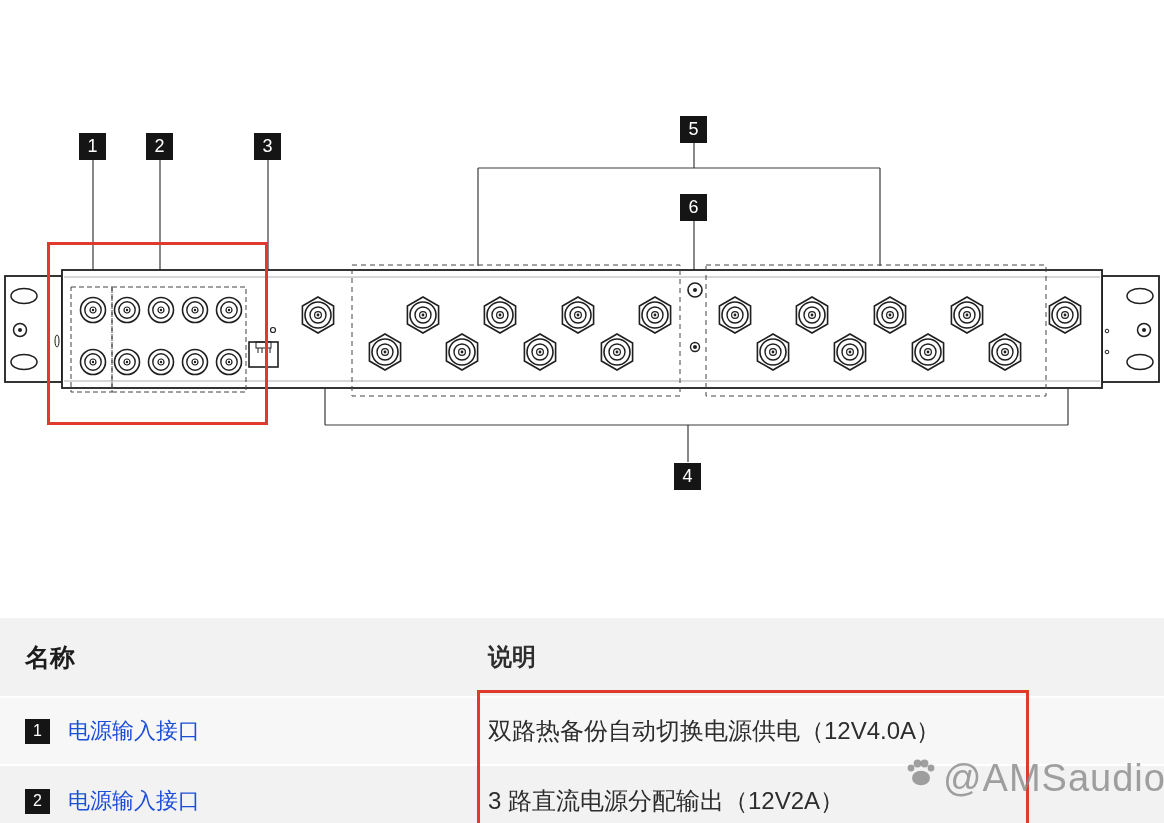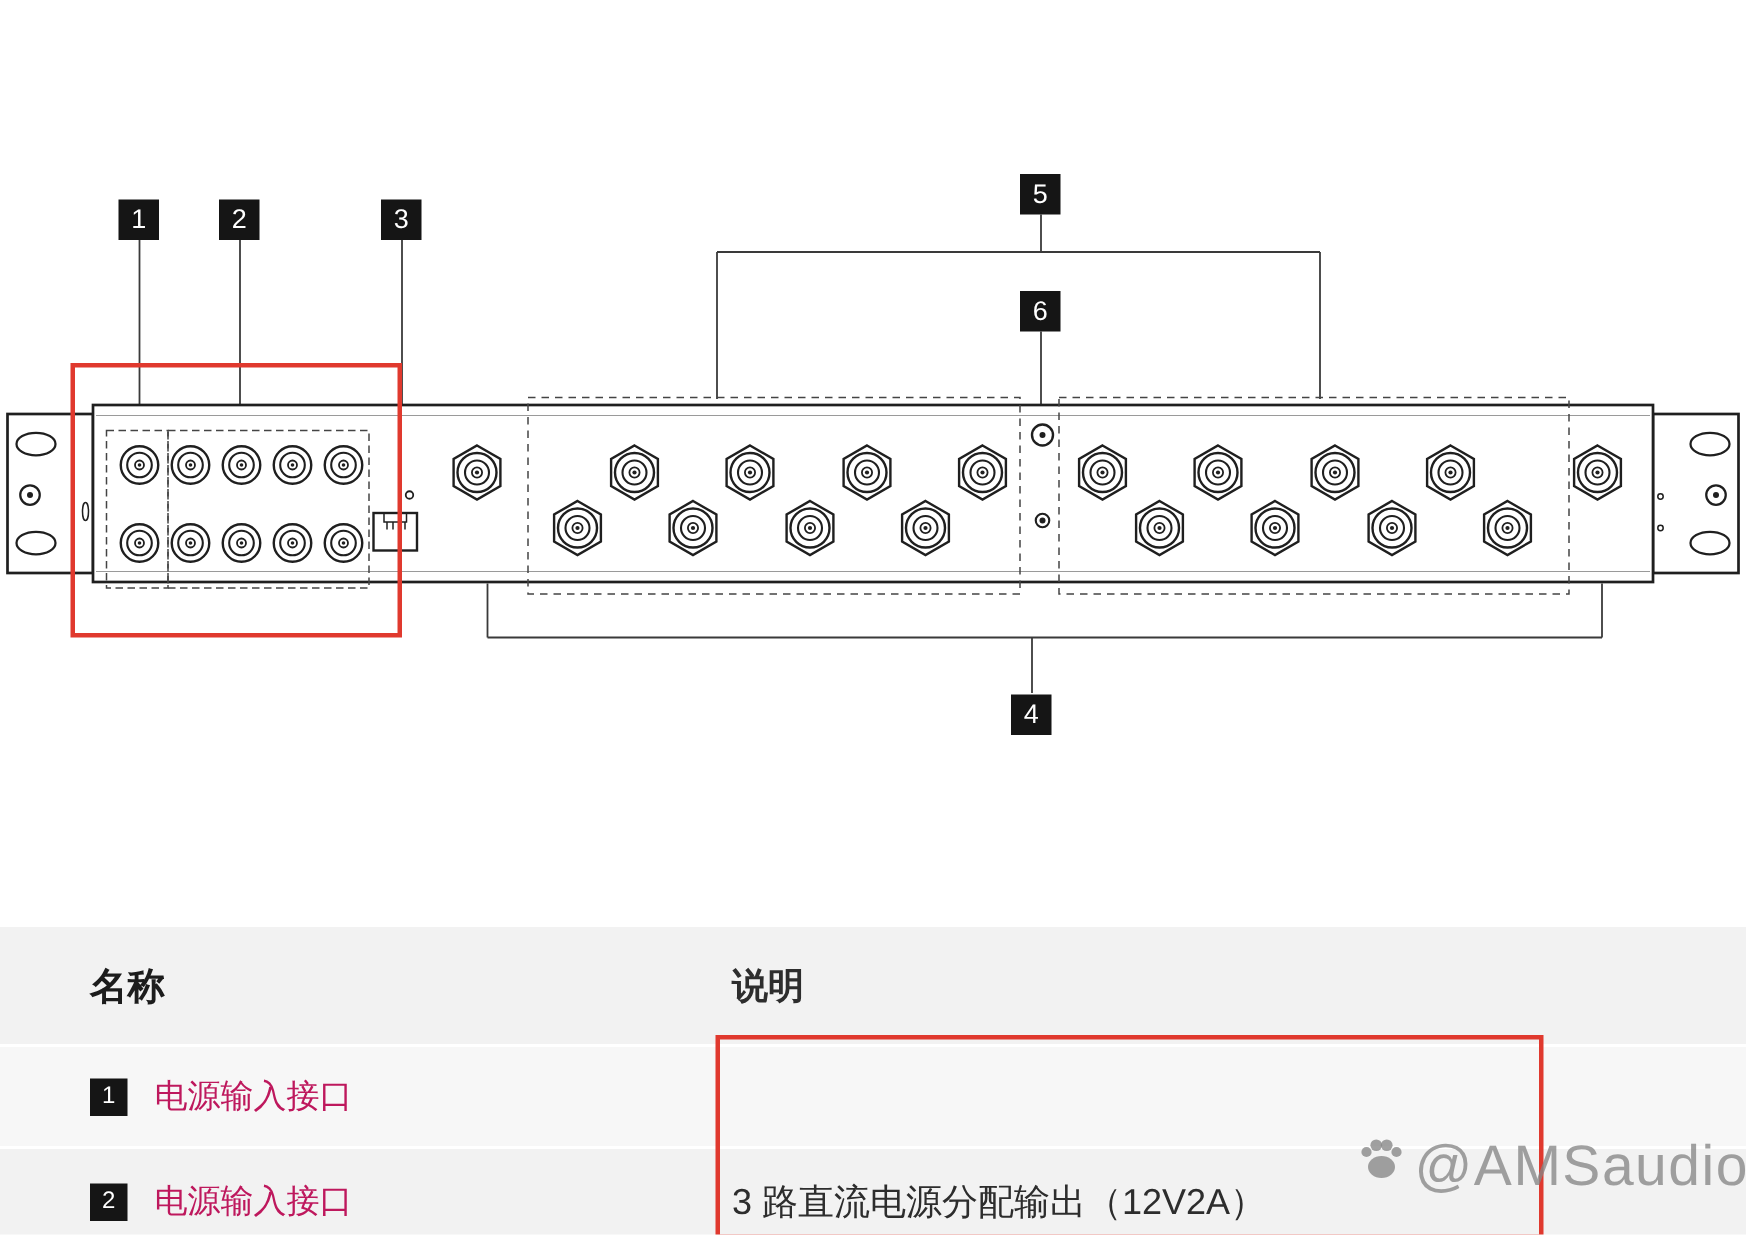--- a/index.html
+++ b/index.html
@@ -19,27 +19,27 @@
 
   
   .diagram-svg{position:absolute;left:0;top:0;}
 
   
   .legend{position:absolute;left:0;top:618px;width:1164px;}
   .lg-header{height:78px;background:#f2f2f2;display:flex;align-items:center;margin-bottom:2px;}
   .lg-row{height:66px;display:flex;align-items:center;margin-bottom:2px;}
   .row-a{background:#f7f7f7;}
   .row-b{background:#f2f2f2;height:70px;}
-  .col-name{box-sizing:border-box;width:488px;padding-left:60px;display:flex;align-items:center;}
+  .col-name{box-sizing:border-box;width:488px;padding-left:25px;display:flex;align-items:center;}
   .hdr{font-size:25px;font-weight:700;color:#1c1c1c;}
   .col-desc{font-size:24px;color:#2d2d2d;}
   .col-desc.hdr{padding-left:0;}
   .num-badge{width:25px;height:25px;background:#151515;color:#fff;font-size:16px;
     display:flex;align-items:center;justify-content:center;margin-right:18px;flex:0 0 auto;}
-  .row-name{font-size:22px;color:#be185d;}
+  .row-name{font-size:22px;color:#1d4ed8;}
 
   
   .watermark{position:absolute;left:905px;top:757px;display:flex;align-items:flex-start;
     color:rgba(135,135,135,0.78);font-size:38px;letter-spacing:1px;}
   .watermark .paw{margin-right:6px;}
 </style>
 </head>
 <body>
 
 <div class="page">
@@ -170,20 +170,21 @@
   <div class="legend">
     <div class="lg-header">
       <div class="col-name hdr">名称</div>
       <div class="col-desc hdr">说明</div>
     </div>
     <div class="lg-row row-a">
       <div class="col-name">
         <span class="num-badge">1</span>
         <span class="row-name">电源输入接口</span>
       </div>
+      <div class="col-desc">双路热备份自动切换电源供电（12V4.0A）</div>
     </div>
     <div class="lg-row row-b">
       <div class="col-name">
         <span class="num-badge">2</span>
         <span class="row-name">电源输入接口</span>
       </div>
       <div class="col-desc">3 路直流电源分配输出（12V2A）</div>
     </div>
   </div>
 

